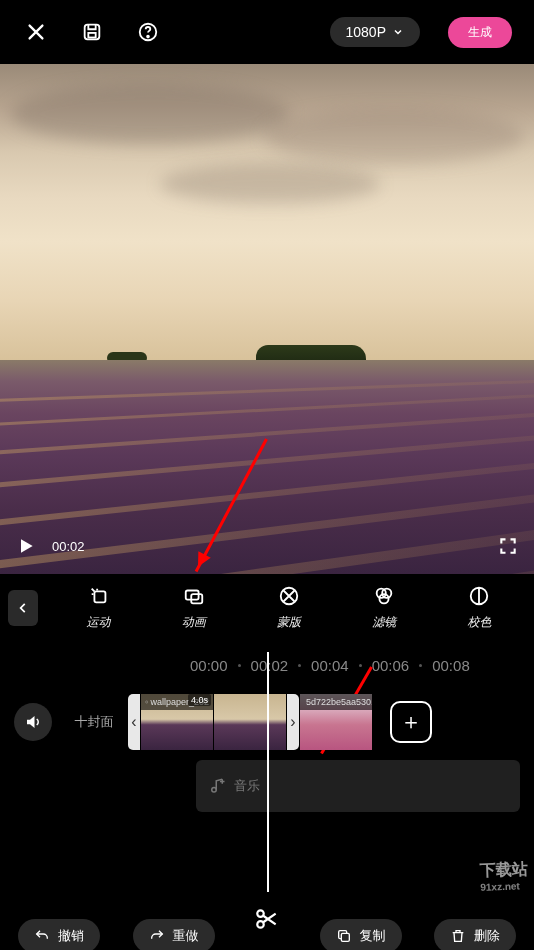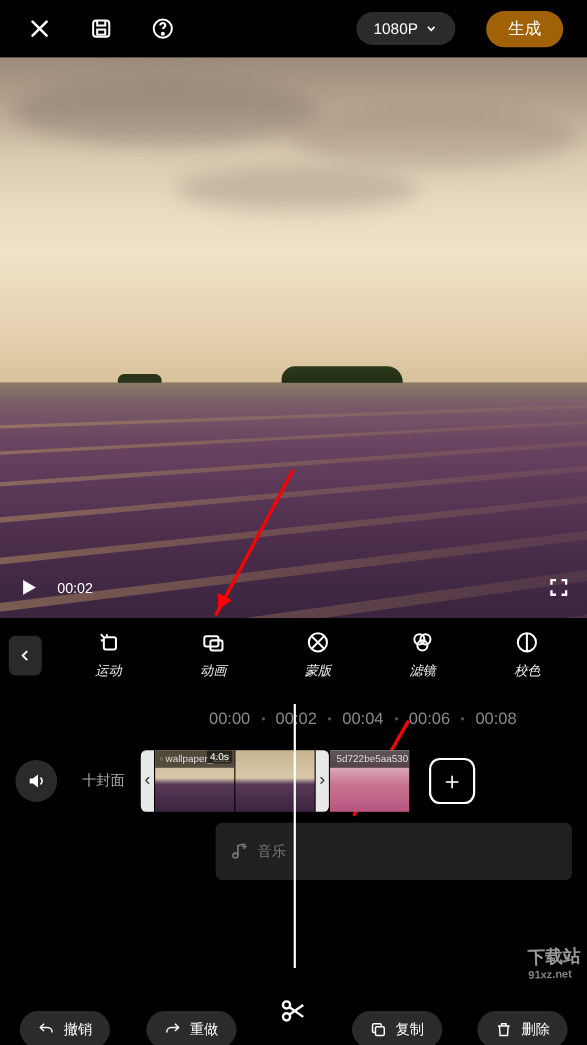--- a/index.html
+++ b/index.html
@@ -7,40 +7,40 @@
   width: 534px; height: 950px;
   background: #000;
   font-family: -apple-system, "PingFang SC", "Microsoft YaHei", sans-serif;
   color: #fff;
   position: relative;
   overflow: hidden;
 }
 
 
 .topbar {
-  height: 52px;
+  height: 64px;
   display: flex;
   align-items: center;
   padding: 0 22px;
   gap: 28px;
 }
 .topbar .spacer { flex: 1; }
 .icon-btn { width: 28px; height: 28px; display: flex; align-items: center; justify-content: center; cursor: pointer; }
 .res-btn {
   background: #2b2b2b;
   border-radius: 18px;
   padding: 7px 16px;
   display: flex; align-items: center; gap: 6px;
   font-size: 14px; cursor: pointer;
 }
 .gen-btn {
-  background: #a16207;
+  background: #ec4899;
   border-radius: 18px;
   padding: 7px 20px;
-  font-size: 15px; font-weight: 500;
+  font-size: 12px; font-weight: 500;
   cursor: pointer;
 }
 
 
 .preview {
   position: relative;
   width: 100%; height: 510px;
   overflow: hidden;
 }
 .sky {

